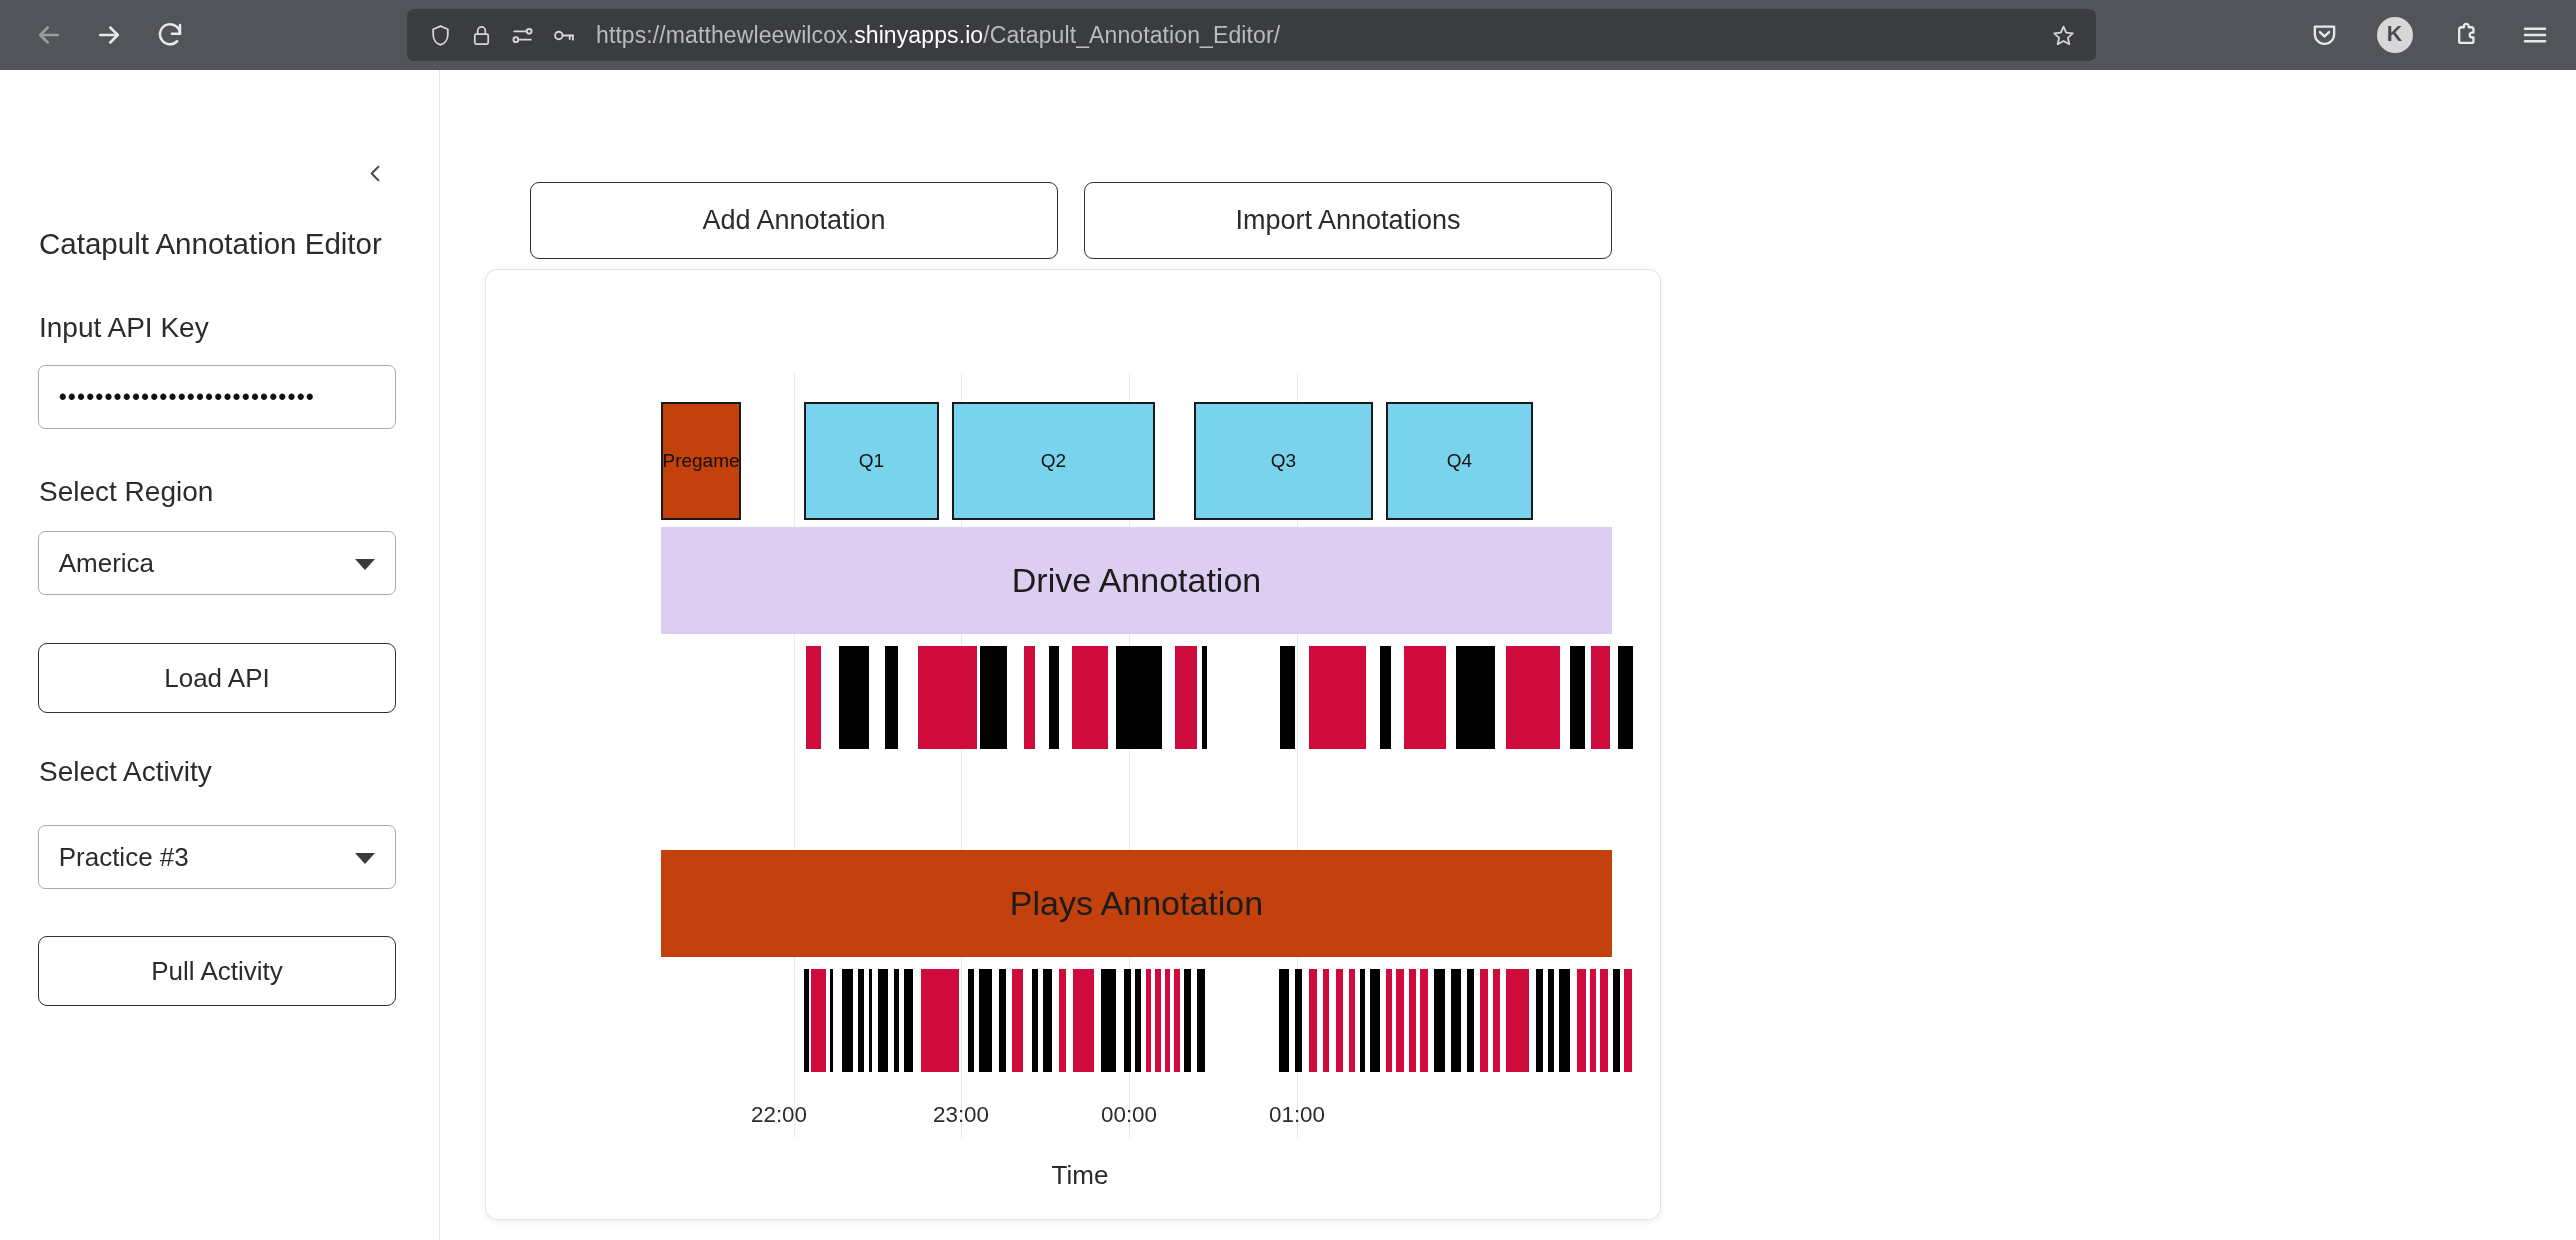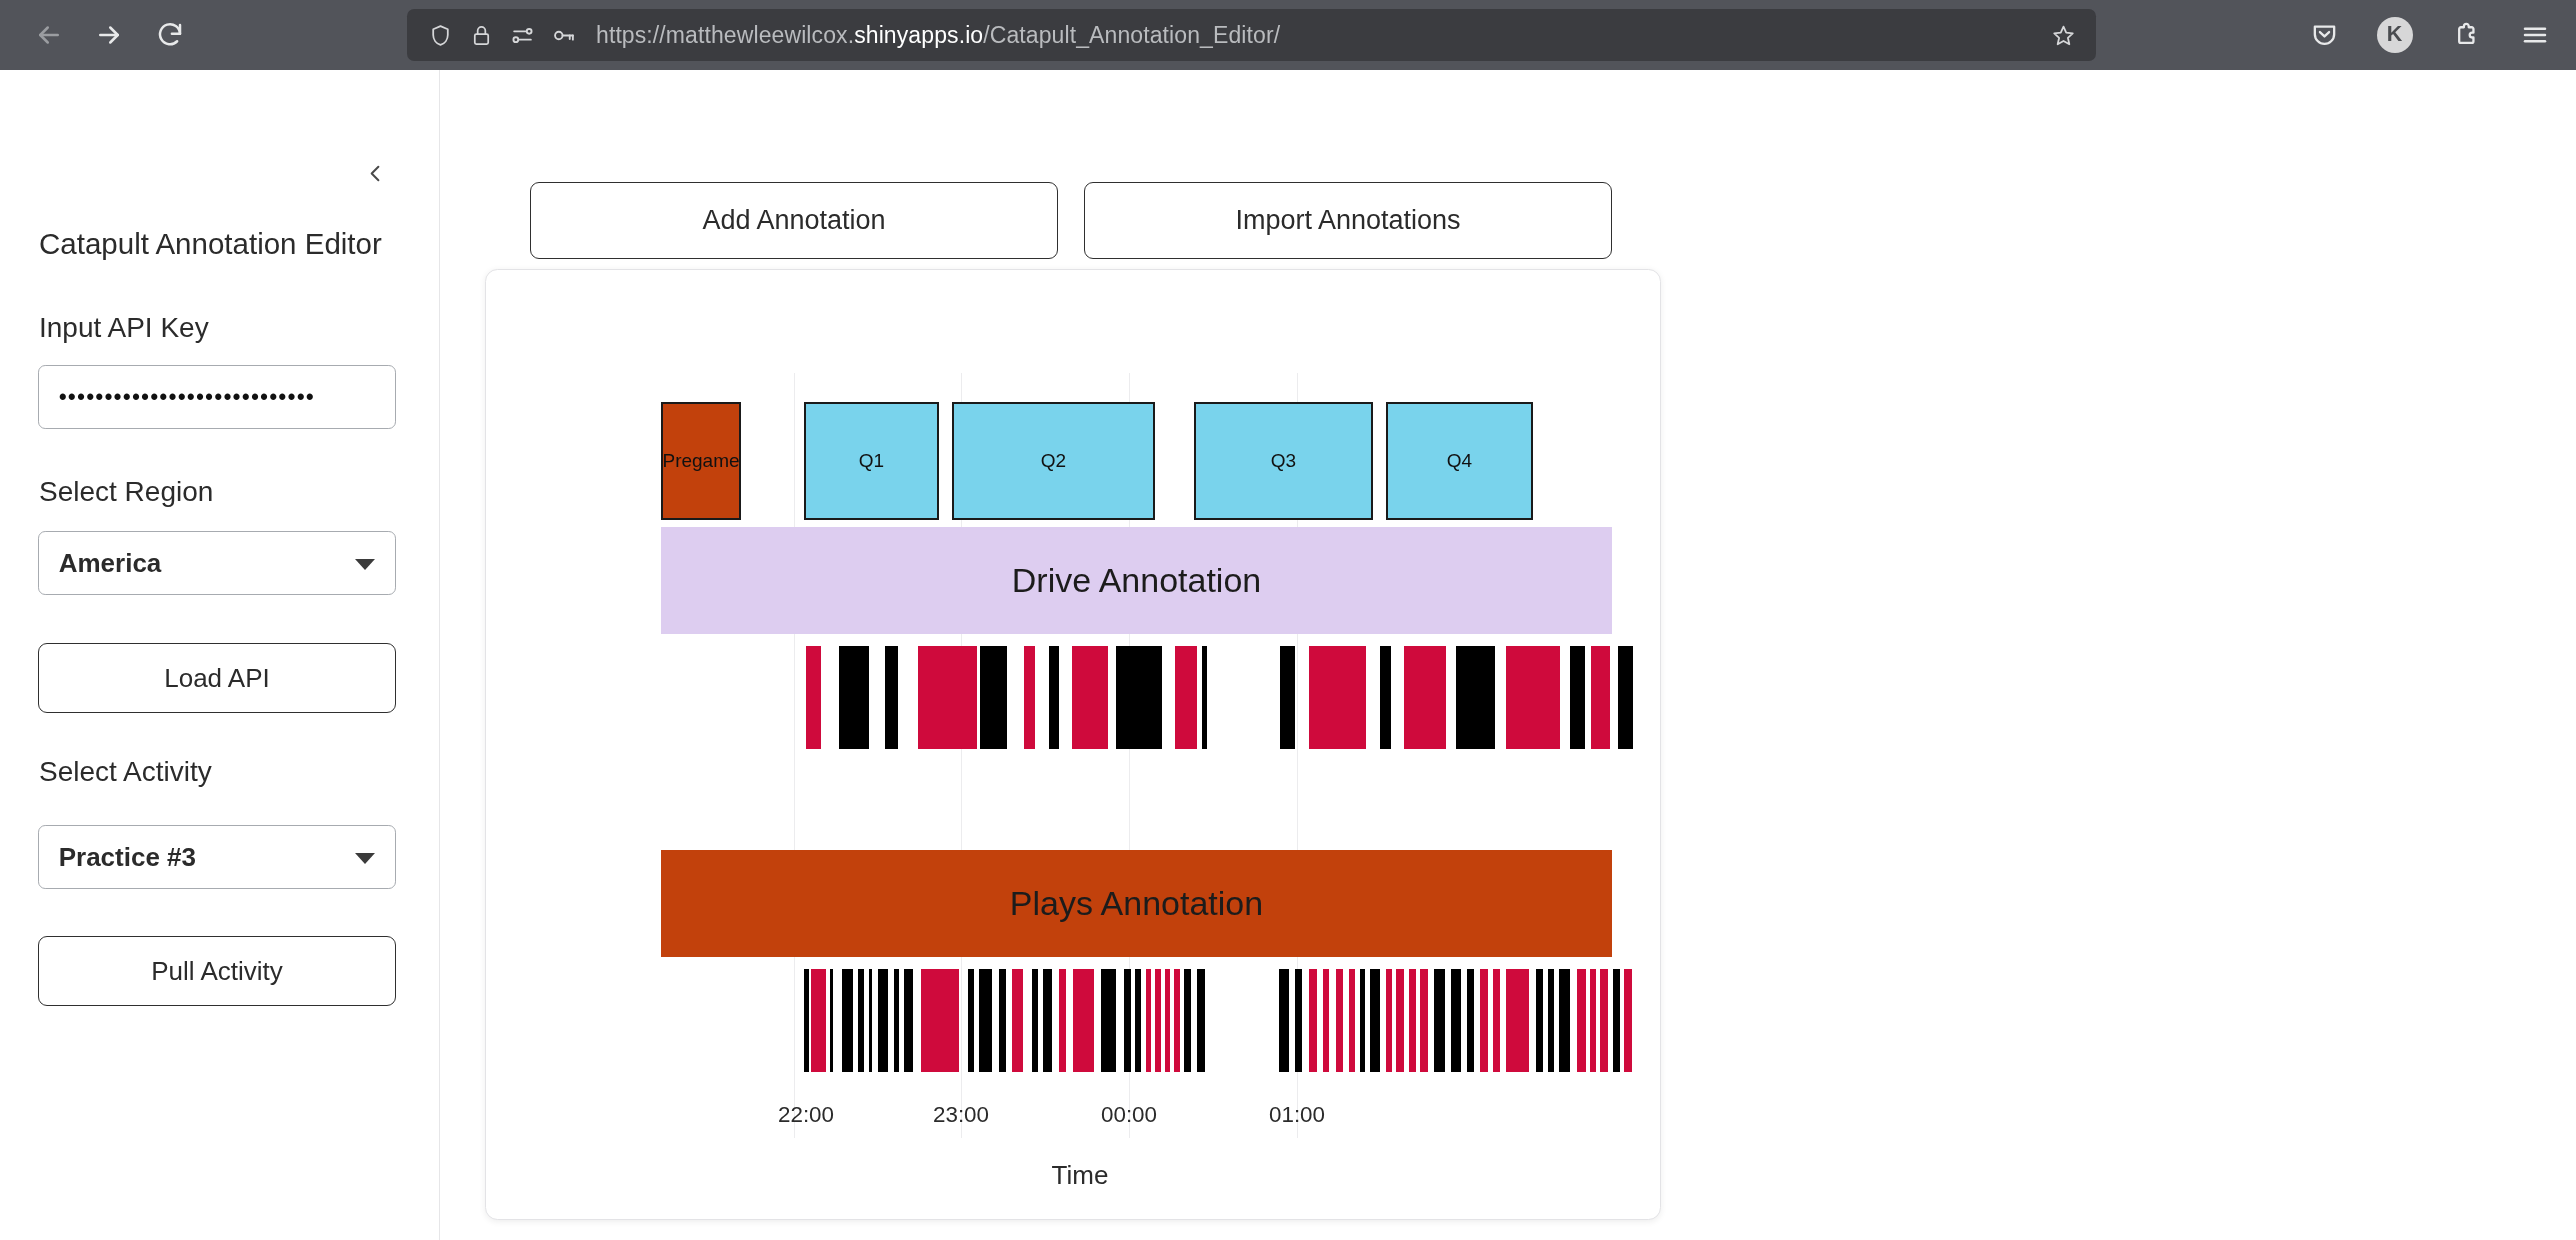--- a/index.html
+++ b/index.html
@@ -90,21 +90,21 @@
     background: #fff; display: flex; align-items: center;
     padding: 0 19.7px; font-size: 23px; color: #111; letter-spacing: 1.1px;
     overflow: hidden; white-space: nowrap;
   }
   .in-api { top: 295px; }
 
   .select-box {
     position: absolute; left: 38px; width: 358px; height: 64px;
     border: 1.8px solid #a7abb0; border-radius: 7.2px;
     background: #fff; display: flex; align-items: center;
-    padding: 0 19.7px; font-size: 26px; color: #2b2b2b; font-weight: bold;
+    padding: 0 19.7px; font-size: 26px; color: #2b2b2b;
   }
   .sel-region  { top: 461px; }
   .sel-activity{ top: 755px; }
   .select-box .caret {
     position: absolute; right: 19.7px; top: 50%;
     width: 0; height: 0; margin-top: -3.6px;
     border-left: 10.7px solid transparent;
     border-right: 10.7px solid transparent;
     border-top: 11.6px solid #3b3b3b;
   }
@@ -405,21 +405,21 @@
             <span style="left: 1020px; width: 23px; background: rgb(207, 10, 60);"></span>
             <span style="left: 1050px; width: 6.8px; background: rgb(0, 0, 0);"></span>
             <span style="left: 1062px; width: 5.7px; background: rgb(0, 0, 0);"></span>
             <span style="left: 1073px; width: 11.4px; background: rgb(0, 0, 0);"></span>
             <span style="left: 1091px; width: 9px; background: rgb(207, 10, 60);"></span>
             <span style="left: 1104px; width: 5.7px; background: rgb(207, 10, 60);"></span>
             <span style="left: 1114px; width: 8px; background: rgb(207, 10, 60);"></span>
             <span style="left: 1127px; width: 6.8px; background: rgb(0, 0, 0);"></span>
             <span style="left: 1138px; width: 8px; background: rgb(207, 10, 60);"></span>
           </div>
-          <div class="tick-label" style="left: 320px; top: 832px;">22:00</div>
+          <div class="tick-label" style="left: 293px; top: 832px;">22:00</div>
           <div class="tick-label" style="left: 475px; top: 832px;">23:00</div>
           <div class="tick-label" style="left: 643px; top: 832px;">00:00</div>
           <div class="tick-label" style="left: 811px; top: 832px;">01:00</div>
           <div class="axis-title" style="left: 594px; top: 890px;">Time</div>
         </div>
     </div>
 
   </div>
 </div>
 

